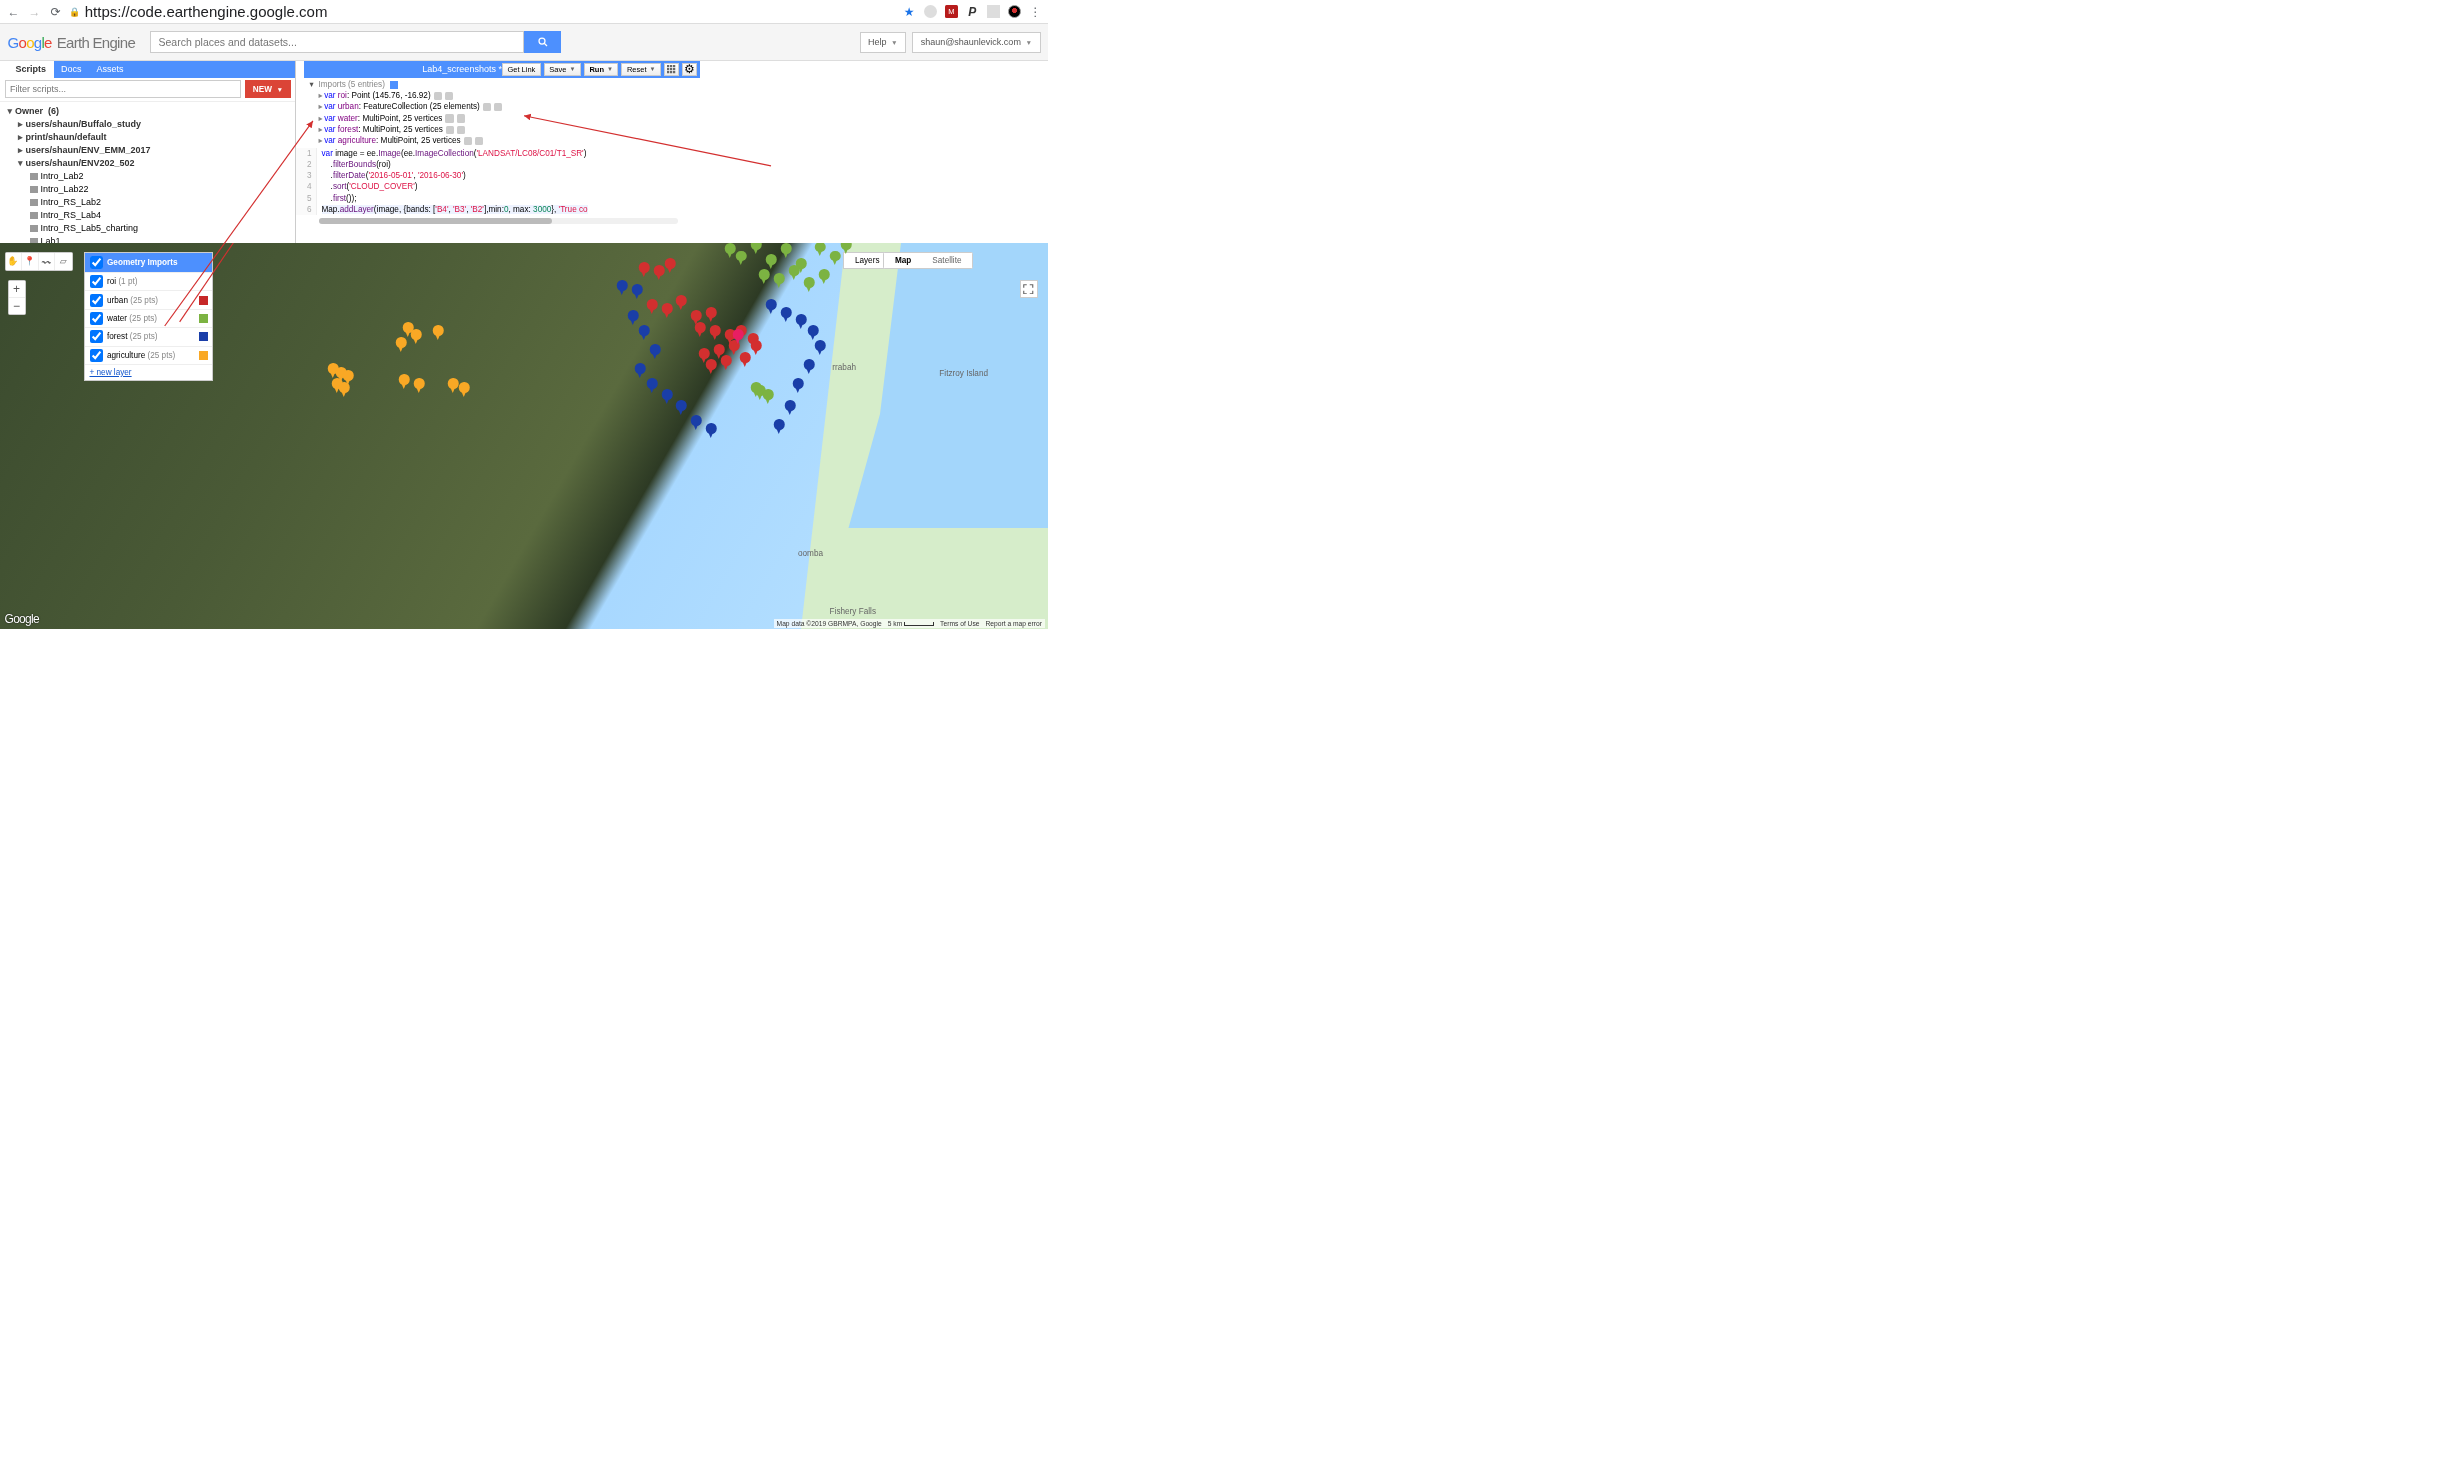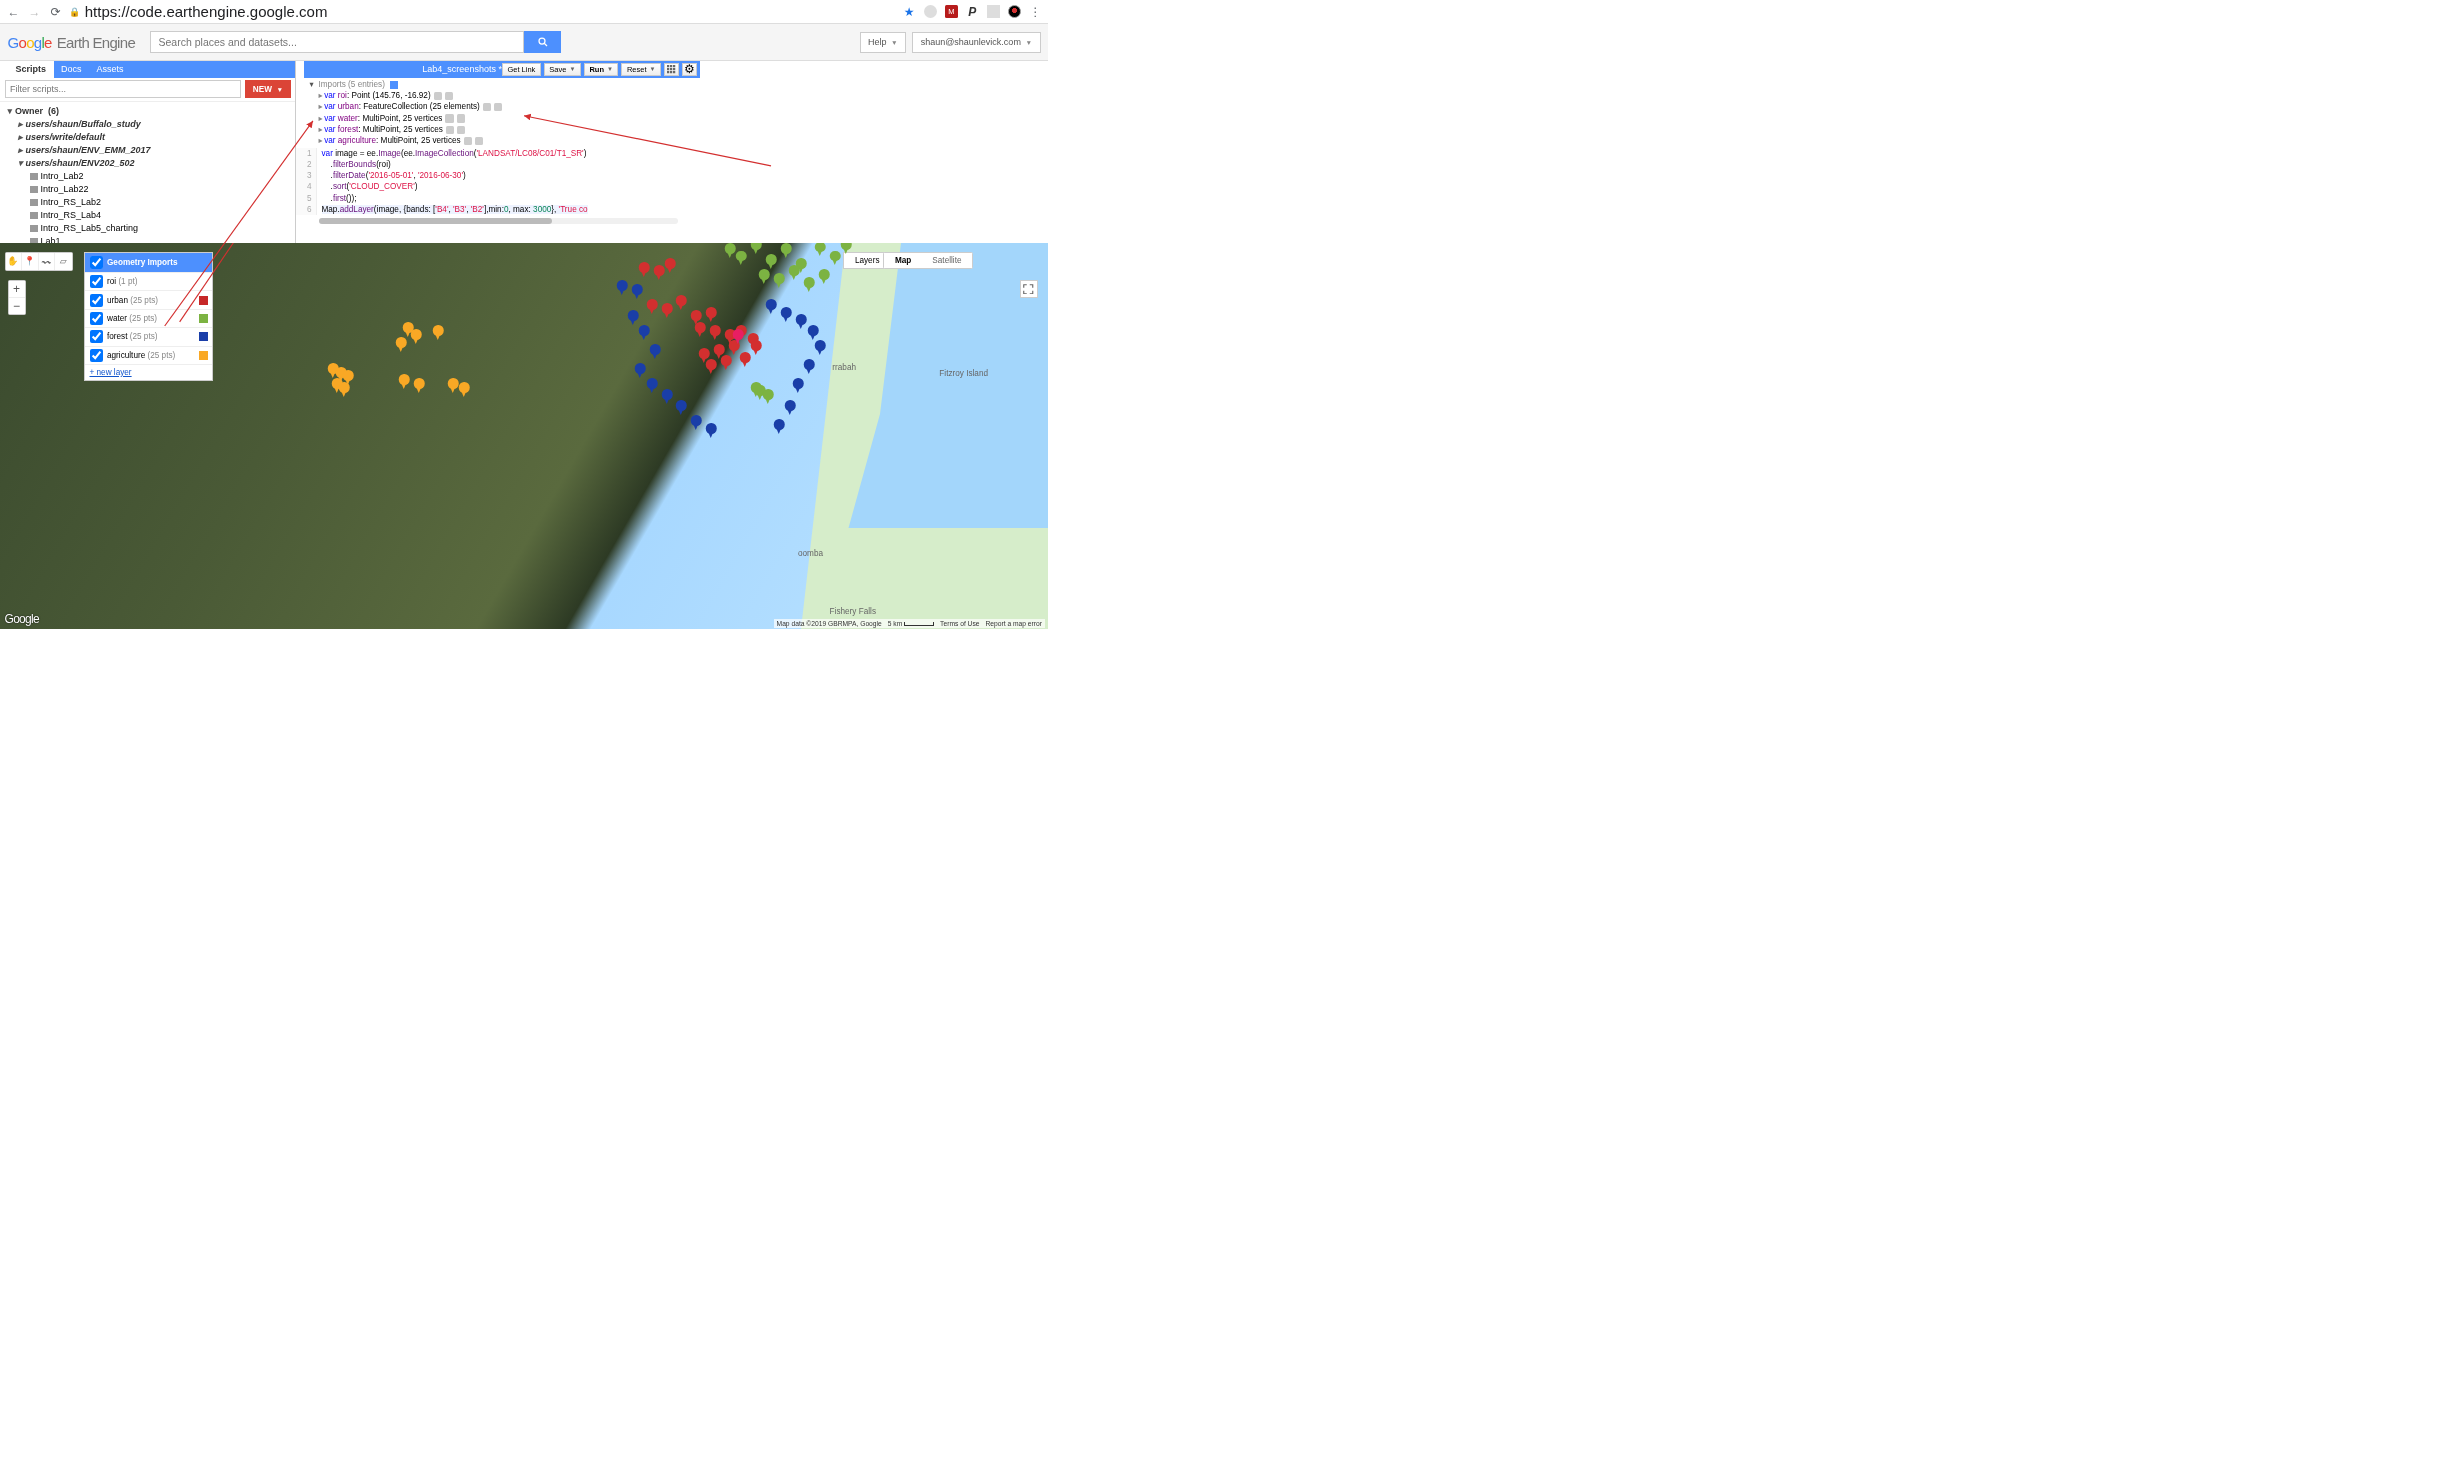--- a/index.html
+++ b/index.html
@@ -42,21 +42,21 @@
 
 .left-panel { width: 296px; }
 .scripts-toolbar { height: 24px; display: flex; align-items: center; padding: 3px 4.5px; gap: 4.5px; border-bottom: 0.7px solid #eee; }
 .filter-input { flex: 1; height: 18px; border: 0.7px solid #ccc; padding: 0 4.5px; font-size: 9px; }
 .new-btn { height: 18px; padding: 0 7.5px; background: #db4437; color: #fff; border: none; font-size: 8.2px; font-weight: bold; display: flex; align-items: center; cursor: pointer; }
 .new-btn .caret { margin-left: 4.5px; font-size: 6.7px; }
 .tree { flex: 1; overflow: auto; font-size: 9px; padding: 3px 0; }
 .tree-node { padding: 1.5px 0 1.5px 7.5px; white-space: nowrap; cursor: pointer; }
 .tree-node.bold { font-weight: bold; color: #333; }
 .tree-node .exp { display: inline-block; width: 7.5px; color: #555; }
-.tree-node.child1 { padding-left: 18px; font-style: italic; }
+.tree-node.child1 { padding-left: 18px; }
 .tree-node.child2 { padding-left: 30px; }
 .tree-node .count { color: #333; }
 .tree-node .doc-icon { display: inline-block; width: 7.5px; height: 7.5px; background: #999; margin-right: 3px; vertical-align: middle; }
 
 
 .center-panel { width: 404px; }
 .center-tabs { justify-content: flex-end; padding-right: 3px; }
 .center-tabs .title { color: #fff; font-size: 9px; padding-left: 6px; }
 .center-buttons { display: flex; gap: 3px; align-items: center; }
 .ce-btn { height: 13.5px; padding: 0 4.5px; font-size: 7.5px; border: 0.7px solid #ccc; background: linear-gradient(#fff,#eee); cursor: pointer; display: flex; align-items: center; }
@@ -194,21 +194,21 @@
     <div class="scripts-toolbar">
       <input class="filter-input" placeholder="Filter scripts..." style="">
       <button class="new-btn">
           <span>NEW</span>
           <span class="caret">▼</span>
         </button>
     </div>
     <div class="tree">
       <div class="tree-node bold"><span class="exp">▾</span><span>Owner</span> &nbsp;<span class="count">(6)</span></div>
       <div class="tree-node child1 bold"><span class="exp">▸</span><span>users/shaun/Buffalo_study</span></div>
-      <div class="tree-node child1 bold"><span class="exp">▸</span><span>users/write/default</span></div>
+      <div class="tree-node child1 bold"><span class="exp">▸</span><span>print/shaun/default</span></div>
       <div class="tree-node child1 bold"><span class="exp">▸</span><span>users/shaun/ENV_EMM_2017</span></div>
       <div class="tree-node child1 bold"><span class="exp">▾</span><span>users/shaun/ENV202_502</span></div>
       <div class="tree-node child2"><span class="doc-icon"></span><span>Intro_Lab2</span></div>
       <div class="tree-node child2"><span class="doc-icon"></span><span>Intro_Lab22</span></div>
       <div class="tree-node child2"><span class="doc-icon"></span><span>Intro_RS_Lab2</span></div>
       <div class="tree-node child2"><span class="doc-icon"></span><span>Intro_RS_Lab4</span></div>
       <div class="tree-node child2"><span class="doc-icon"></span><span>Intro_RS_Lab5_charting</span></div>
       <div class="tree-node child2"><span class="doc-icon"></span><span>Lab1</span></div>
 
     </div>

